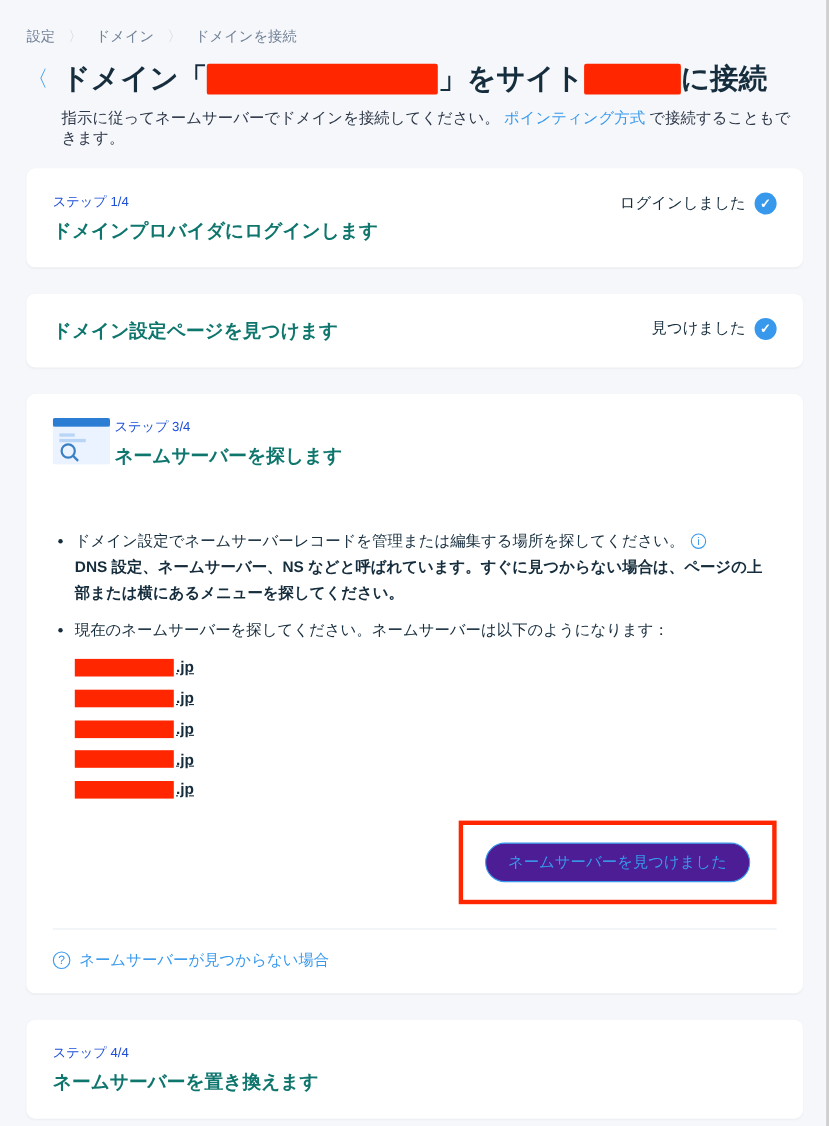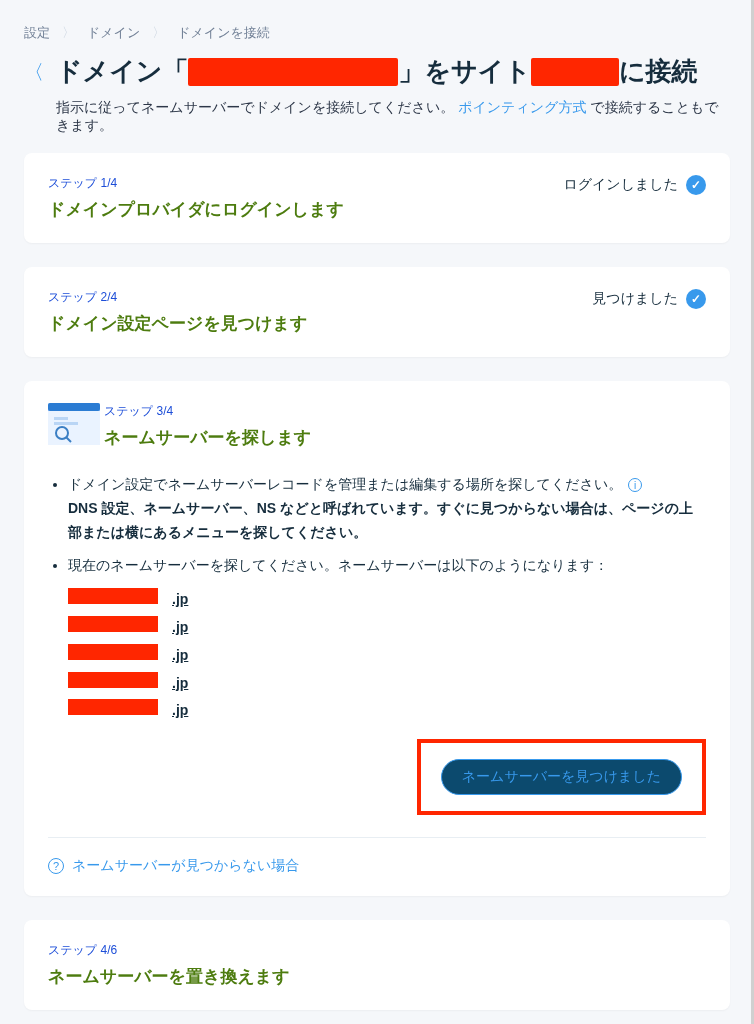--- a/index.html
+++ b/index.html
@@ -66,21 +66,21 @@
     }
     .step-info { flex: 1; }
     .step-label {
       font-size: 12px;
       color: #1d4ed8;
       margin-bottom: 6px;
     }
     .step-title {
       font-size: 17px;
       font-weight: 700;
-      color: #4d7c0f;
+      color: #0f766e;
     }
     .status {
       display: flex;
       align-items: center;
       gap: 8px;
       font-size: 14px;
       color: #162d3d;
     }
     .check-circle {
       width: 20px; height: 20px;
@@ -105,40 +105,41 @@
     }
     .content-body {
       padding: 24px 0 0;
       font-size: 14px;
       color: #162d3d;
       line-height: 1.7;
     }
     .content-body ul {
       list-style: disc;
       padding-left: 20px;
+      margin-top: 30px;
     }
     .content-body li { margin-bottom: 10px; }
     .info-icon {
       display: inline-flex;
       width: 14px; height: 14px;
       border: 1px solid #3899ec;
       border-radius: 50%;
       color: #3899ec;
       font-size: 10px;
       align-items: center;
       justify-content: center;
       margin-left: 2px;
       vertical-align: middle;
     }
     .bold-note { font-weight: 700; }
     .ns-list { padding-left: 20px; margin-top: 4px; }
     .ns-item {
       display: flex;
-      align-items: flex-start;
-      gap: 14px;
+      align-items: center;
+      gap: 2px;
       margin-bottom: 4px;
       font-size: 14px;
       font-weight: 700;
       text-decoration: underline;
     }
     .ns-redact {
       display: inline-block;
       width: 90px; height: 16px;
       background: #ff2600;
     }
@@ -146,21 +147,21 @@
       border: 4px solid #ff2600;
       padding: 16px 20px;
       margin: 12px 0 0 auto;
       width: fit-content;
       display: inline-block;
       float: right;
     }
     .pill-button {
       border: 1px solid #3899ec;
       color: #3899ec;
-      background: #0c4a6e;
+      background: #4c1d95;
       border-radius: 20px;
       padding: 8px 20px;
       font-size: 14px;
       cursor: pointer;
     }
     .clearfix::after { content: ""; display: table; clear: both; }
     .help-link {
       border-top: 1px solid #e8eef3;
       margin-top: 22px;
       padding-top: 16px;
@@ -224,21 +225,20 @@
     <div class="status">
       <span>ログインしました</span>
       <span class="check-circle">✓</span>
     </div>
   </div>
 </div>
 
 <div class="card">
   <div class="card-header">
     <div class="step-info">
-      <div class="step-label">ステップ 2/4</div>
       <div class="step-title">ドメイン設定ページを見つけます</div>
     </div>
     <div class="status">
       <span>見つけました</span>
       <span class="check-circle">✓</span>
     </div>
   </div>
 </div>
 
 <div class="card active">
@@ -300,19 +300,19 @@
 
     <div class="help-link">
       <span class="help-q">?</span>
       <span>ネームサーバーが見つからない場合</span>
     </div>
   </div>
 </div>
 
 <div class="card">
   <div class="step-info">
-    <div class="step-label">ステップ 4/6</div>
+    <div class="step-label">ステップ 4/4</div>
     <div class="step-title">ネームサーバーを置き換えます</div>
   </div>
 </div>
 
 <div class="right-border"></div>
 </div>
 
 </body></html>

